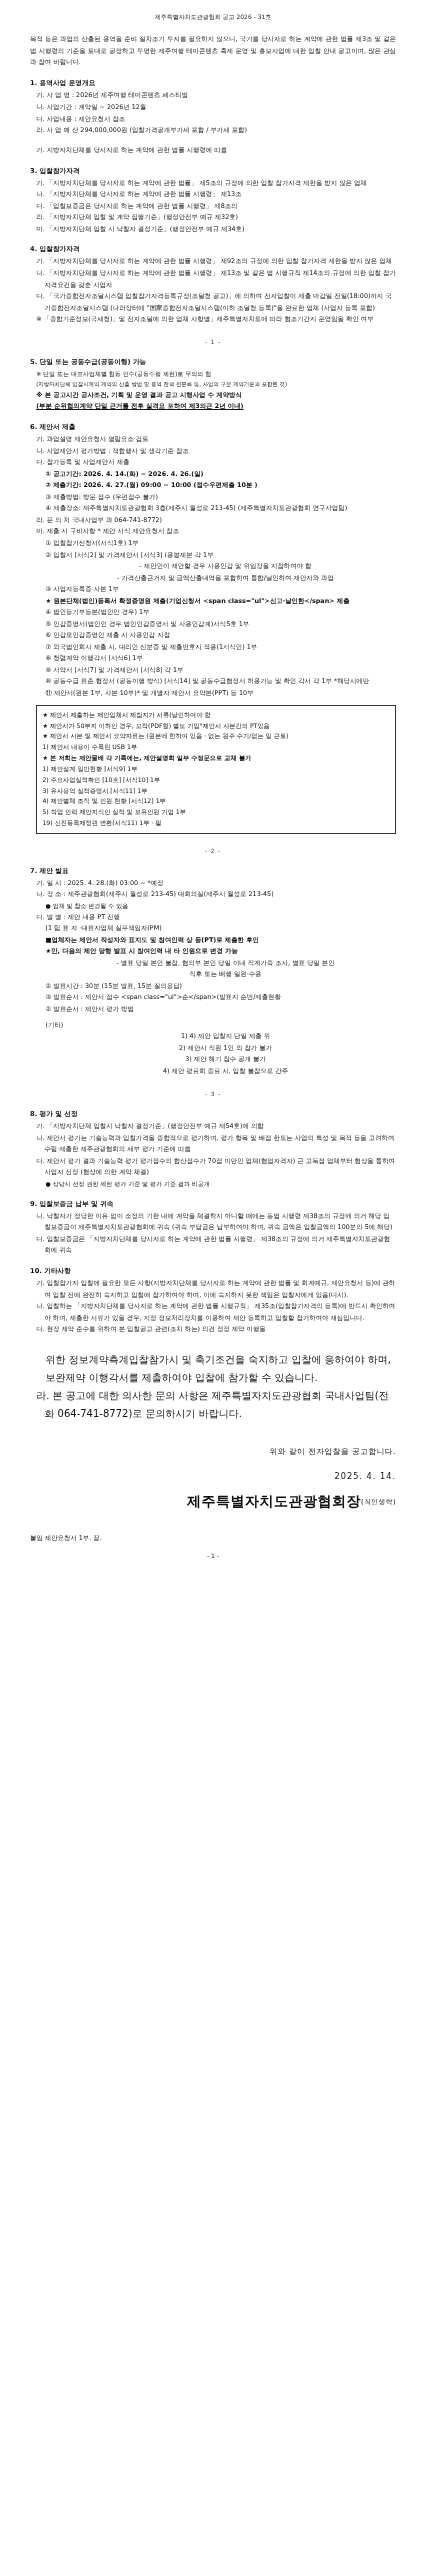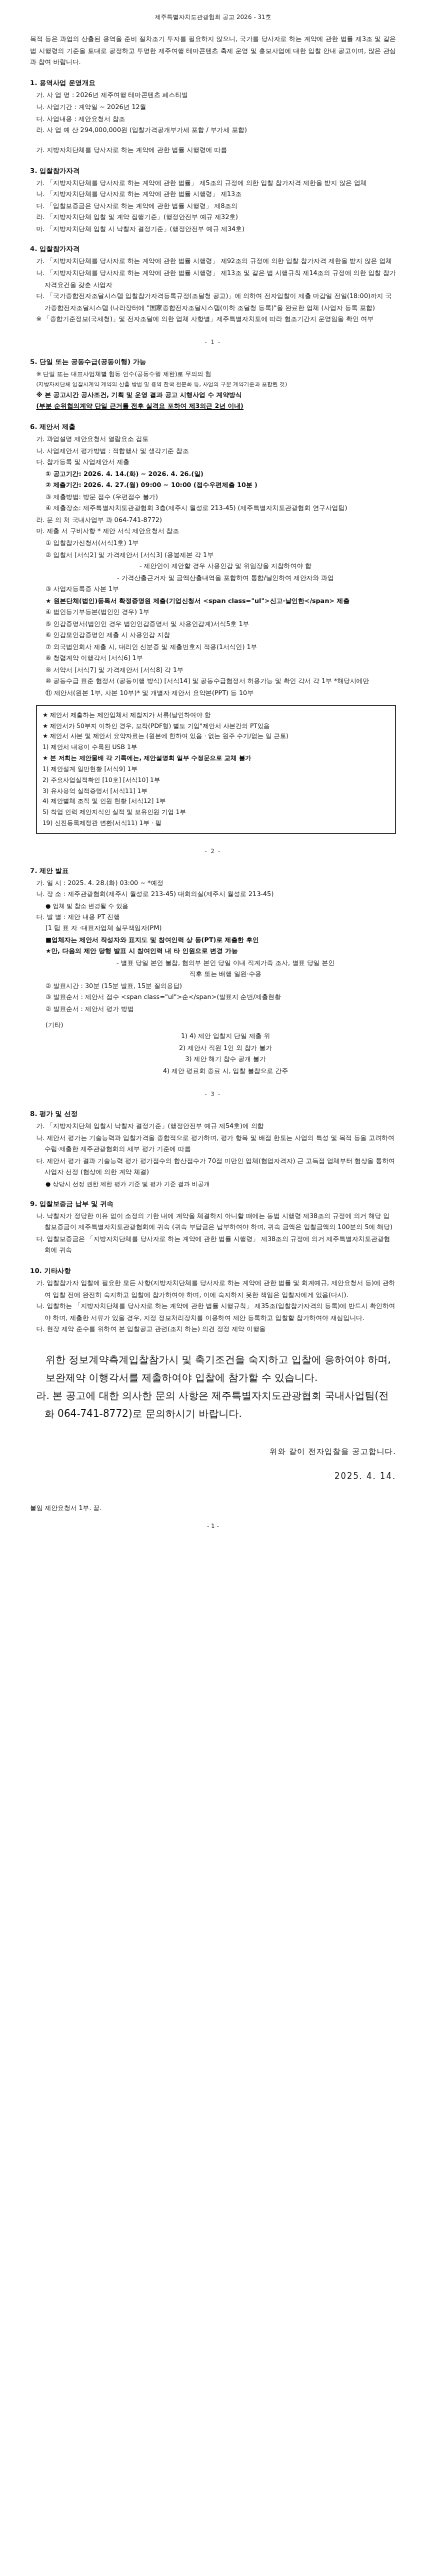--- a/index.html
+++ b/index.html
@@ -302,20 +302,23 @@
   </div>
 
   <div class="closing">
     <div class="row lvl2">위한 정보계약측계입찰참가시 및 축기조건을 숙지하고 입찰에 응하여야 하며, 보완제약 이행각서를 제출하여야 입찰에 참가할 수 있습니다.</div>
     <div class="row lvl1 indent-hang">라. 본 공고에 대한 의사한 문의 사항은 제주특별자치도관광협회 국내사업팀(전화 064-741-8772)로 문의하시기 바랍니다.</div>
   </div>
 
   <div class="sign-block">
     <div class="sign-text">위와 같이 전자입찰을 공고합니다.</div>
     <div class="sign-date">2025. 4. 14.</div>
+    <div class="sign-org">
+      <span>제주특별자치도관광협회장</span><span class="seal">(직인생략)</span>
+    </div>
   </div>
 
   <div class="attach">붙임  제안요청서 1부.  끝.</div>
 
   <div class="footer-page">- 1 -</div>
 
 </div>
 
 
 </body></html>

